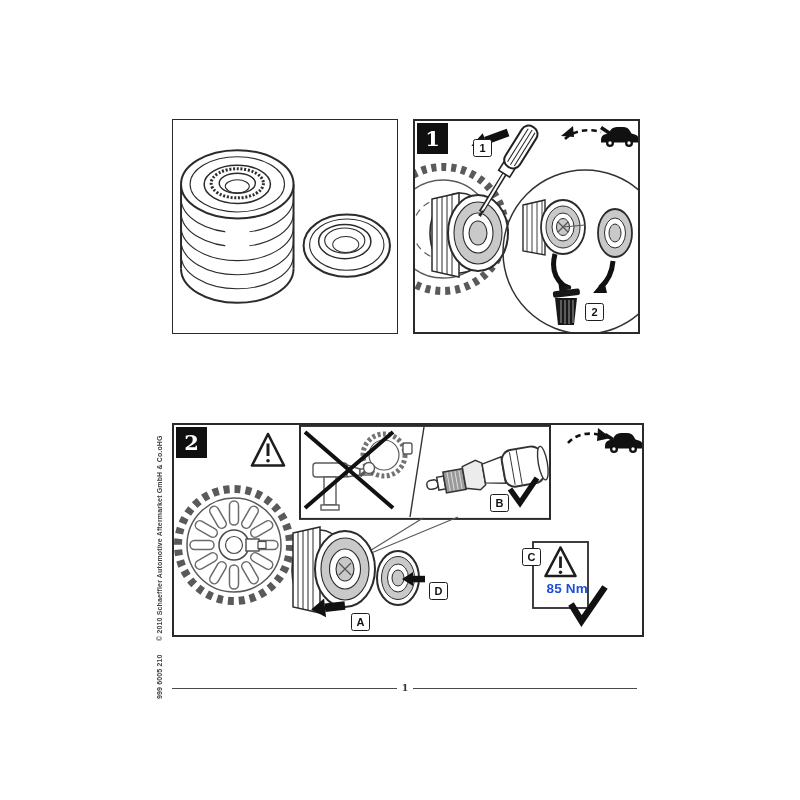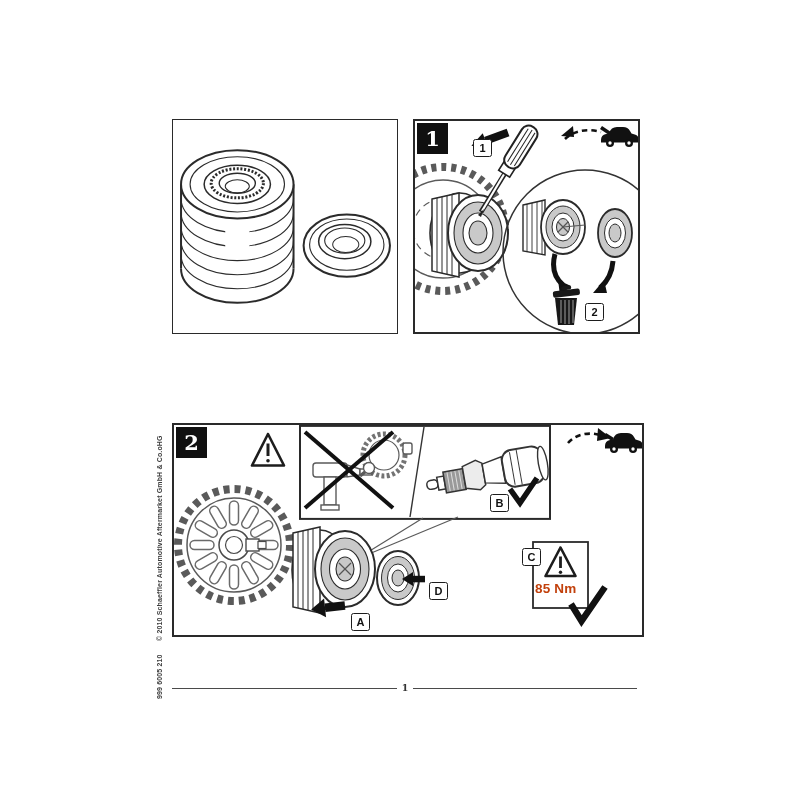--- a/index.html
+++ b/index.html
@@ -6,21 +6,21 @@
   .page{position:relative;width:800px;height:800px;background:#ffffff;overflow:hidden;
         font-family:"Liberation Sans",sans-serif;}
   .box{position:absolute;background:#fff;border:2px solid #2a2a2a;box-sizing:border-box;}
   .box.thin{border-width:1.5px;}
   .svgfill{position:absolute;left:0;top:0;width:100%;height:100%;}
   .badge{position:absolute;left:2px;top:2px;width:31px;height:31px;background:#101010;color:#fff;
          font:bold 21px "DejaVu Serif",serif;display:flex;align-items:center;justify-content:center;}
   .callout{position:absolute;width:19px;height:18px;background:#fff;border:1.7px solid #1d1d1d;
            border-radius:2.5px;box-sizing:border-box;color:#111;
            font:bold 11px "Liberation Sans",sans-serif;display:flex;align-items:center;justify-content:center;}
-  .torque{position:absolute;font:bold 13.5px "Liberation Sans",sans-serif;color:#c2410c;text-align:left;
+  .torque{position:absolute;font:bold 13.5px "Liberation Sans",sans-serif;color:#1d4ed8;text-align:right;
           letter-spacing:0.2px;}
   .sidetext{position:absolute;transform:rotate(-90deg);transform-origin:0 0;white-space:nowrap;
             font:bold 7px "Liberation Sans",sans-serif;color:#3d3d3d;letter-spacing:0.15px;}
   .footer-line{position:absolute;height:0;border-top:1.6px solid #4a4a4a;}
   .pagenum{position:absolute;font:bold 9.5px "DejaVu Serif",serif;color:#333;text-align:center;}
   svg{display:block;}
 </style>
 </head>
 <body>
 

